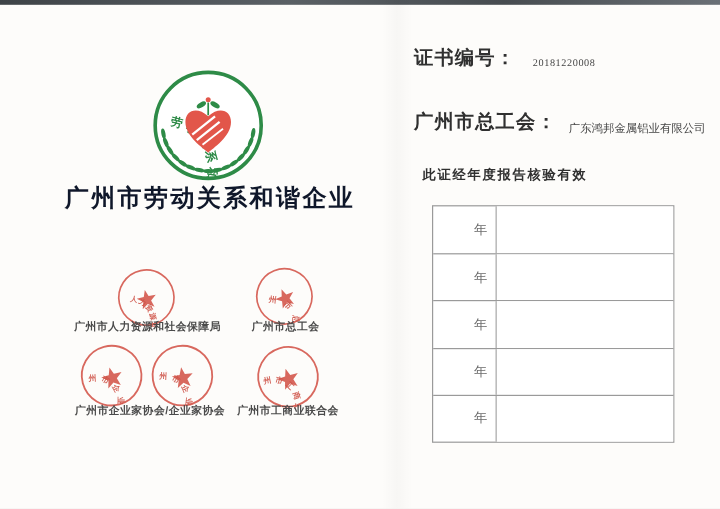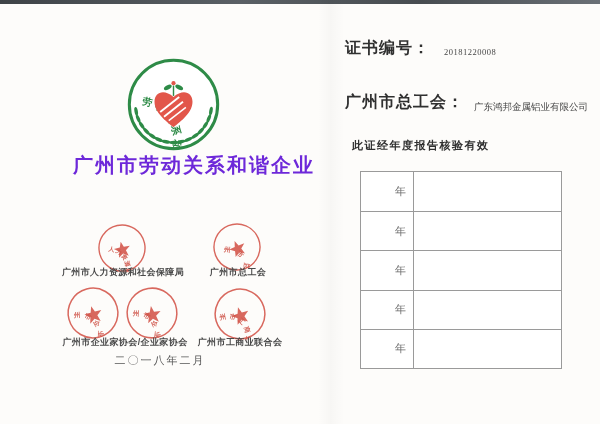--- a/index.html
+++ b/index.html
@@ -5,22 +5,22 @@
   html,body{margin:0;padding:0;}
   body{font-family:"Liberation Sans","DejaVu Sans",sans-serif;background:#e8e8e8;}
   .scan{position:relative;width:600px;height:424px;background:#fdfcfa;overflow:hidden;}
   .scan-top-strip{position:absolute;left:0;top:0;width:600px;height:4px;
     background:linear-gradient(90deg,#3e4347,#5a6065 40%,#474c50 70%,#6a7076);}
   .fold-shade{position:absolute;top:0;left:318px;width:26px;height:424px;pointer-events:none;
     background:linear-gradient(90deg,rgba(0,0,0,0) 0%,rgba(0,0,0,0.025) 50%,rgba(0,0,0,0) 100%);}
 
   
   .emblem{position:absolute;left:126px;top:57px;width:95px;height:95px;}
-  .cert-title{position:absolute;left:35px;width:280px;text-align:right;
-    color:#6d28d9;font-weight:700;font-size:20px;letter-spacing:2px;white-space:nowrap;}
+  .cert-title{position:absolute;left:35px;width:280px;text-align:center;
+    color:#0f172a;font-weight:700;font-size:20px;letter-spacing:2px;white-space:nowrap;}
   .cert-title.l1{top:152px;}
   .cert-title.l2{top:186px;letter-spacing:3px;}
 
   .seal{position:absolute;}
   .seal svg{width:100%;height:100%;mix-blend-mode:multiply;}
   .seal-ring{fill:none;stroke:#d4584c;stroke-width:2.8;opacity:.9;}
   .seal-star{fill:#d4584c;opacity:.9;}
   .seal-text{font-size:12px;font-weight:700;fill:#cf5449;opacity:.92;
     font-family:"Liberation Sans","DejaVu Sans",sans-serif;}
   .sp-a{letter-spacing:1.5px;}
@@ -159,21 +159,20 @@
       <circle class="seal-ring" cx="50" cy="50" r="46"></circle>
       <polygon class="seal-star" points="50,37 54.1,48.3 66.2,48.7 56.7,56.2 60,67.8 50,61 40,67.8 43.3,56.2 33.8,48.7 45.9,48.3"></polygon>
       <text class="seal-text sp-e" text-anchor="middle">
         <textPath href="#seal-arc" startOffset="25%">广州市工商业联合会</textPath>
       </text>
     </svg>
   </div>
   <div class="seal-label lbl-3">广州市企业家协会/企业家协会</div>
   <div class="seal-label lbl-4">广州市工商业联合会</div>
 
-  <div class="cert-date">二〇一八年二月</div>
 
   <div class="field-line cert-no-line">
     <span class="field-label">证书编号：</span><span class="field-value">20181220008</span>
   </div>
 
   <div class="field-line holder-line">
     <span class="field-label">广州市总工会：</span><span class="field-value">广东鸿邦金属铝业有限公司</span>
   </div>
 
   <div class="verify-note">此证经年度报告核验有效</div>

